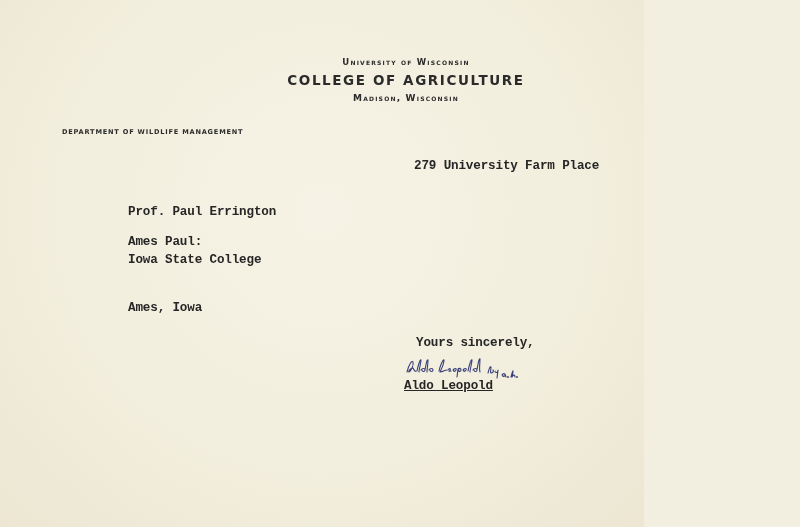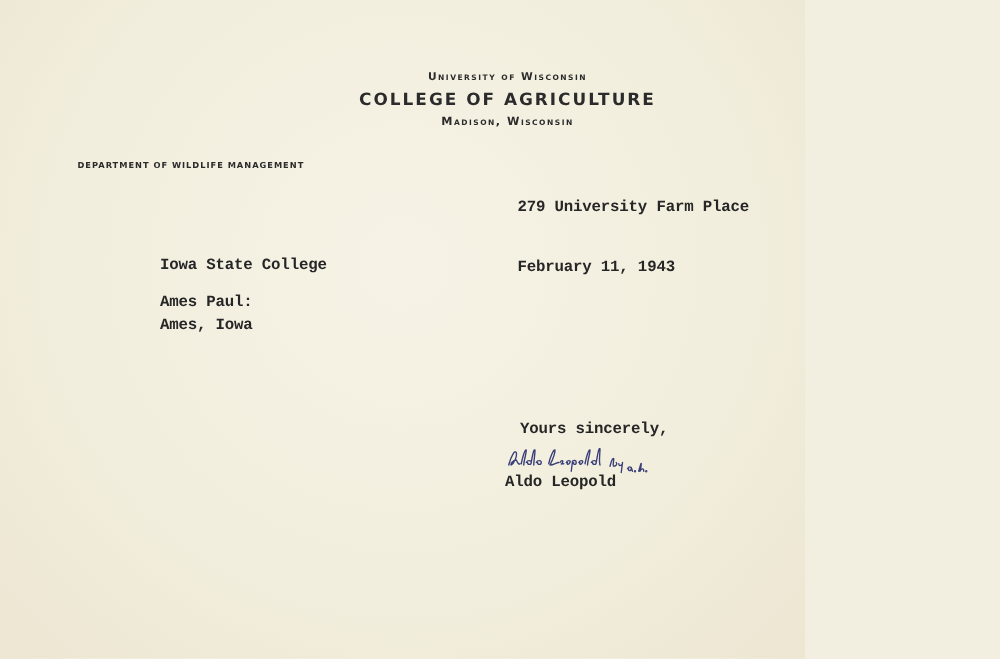--- a/index.html
+++ b/index.html
@@ -71,21 +71,21 @@
       color: #262626;
       white-space: pre;
       font-weight: bold;
       letter-spacing: -0.15px;
     }
     .return-addr { left: 414px; top: 126px; }
     .recipient   { left: 128px; top: 172px; }
     .salutation  { left: 128px; top: 234px; }
     .body-text   { left: 128px; top: 265px; }
     .closing     { left: 416px; top: 335px; }
-    .signer      { left: 404px; top: 378px; }
+    .signer      { left: 404px; top: 378px; text-decoration: underline; }
     .signature {
       position: absolute;
       left: 403px;
       top: 354px;
       width: 140px;
       height: 26px;
     }
   </style>
 </head>
 <body>
@@ -93,24 +93,24 @@
 <div class="paper">
 
   <div class="letterhead lh-univ">University of Wisconsin</div>
   <div class="letterhead lh-college">COLLEGE OF AGRICULTURE</div>
   <div class="letterhead lh-city">Madison, Wisconsin</div>
 
   <div class="dept">DEPARTMENT OF WILDLIFE MANAGEMENT</div>
 
   <div class="typed return-addr">
     <div>279 University Farm Place</div>
-    <div>February 11, 1943</div>
   </div>
 
   <div class="typed recipient">
+    <div>Prof. Paul Errington</div>
     <div>Iowa State College</div>
     <div>Ames, Iowa</div>
   </div>
 
   <div class="typed salutation">Ames Paul:</div>
 
 
   <div class="typed closing">Yours sincerely,</div>
 
   <div class="signature">

